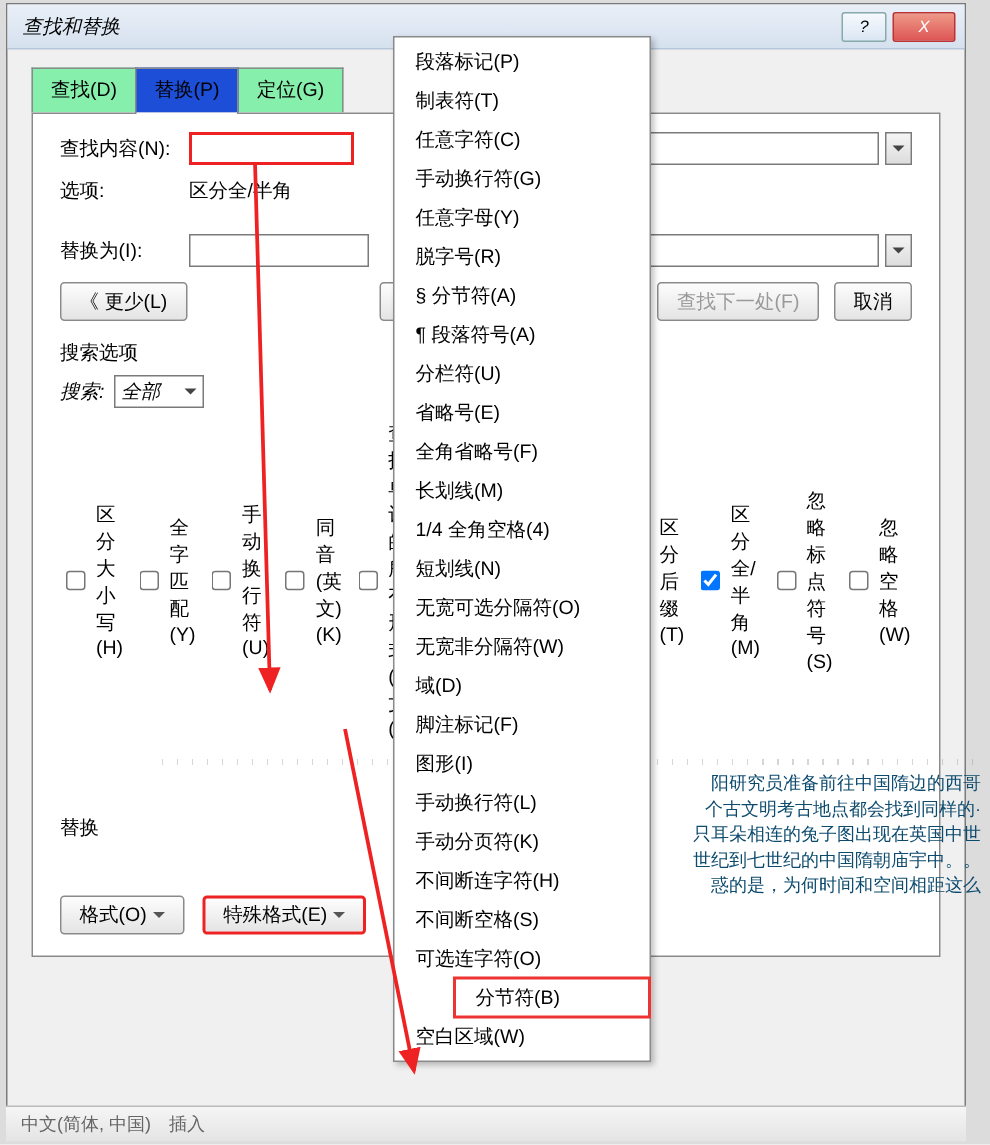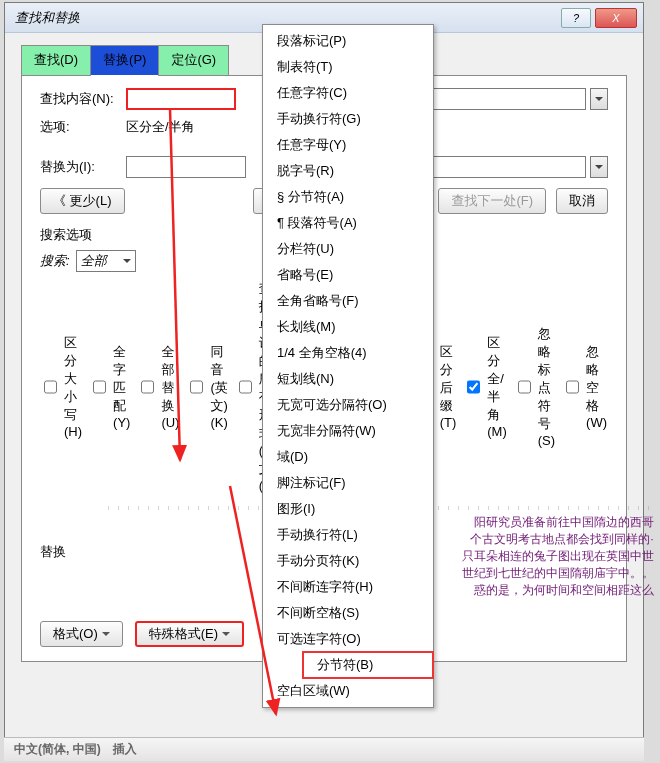--- a/index.html
+++ b/index.html
@@ -54,40 +54,40 @@
   .opts { display:flex; gap:30px; }
   .col { display:flex; gap:6px; }
   .chk { display:flex; align-items:center; gap:4px; font-size:13px; }
   .chk input { width:14px; height:14px; }
 
   .selectwrap { display:flex; align-items:center; gap:6px; margin-bottom:8px;font-style:italic; }
   .sel { height:22px; border:1px solid #7a7a7a; width:60px; display:flex;
     align-items:center; justify-content:space-between; padding:0 4px; background:#fff; }
   .sel .caret { border:4px solid transparent; border-top-color:#444; margin-top:3px; }
 
-  .bottomrow { display:flex; align-items:center; gap:12px; margin-top:60px; }
+  .bottomrow { display:flex; align-items:center; gap:12px; margin-top:36px; }
 
   .menu {
     position:absolute; left:262px; top:24px; width:172px;
     background:#fff; border:1px solid #8a8a8a;
     box-shadow:2px 2px 4px rgba(0,0,0,.25); z-index:10;
     padding:3px 0; font-size:13px; max-height:732px; overflow:visible;
   }
   .menu .mi { padding:4px 14px; white-space:nowrap; }
   .menu .mi.target { outline:2px solid #e33; outline-offset:-1px;margin-left:40px; }
 
   .arrow { pointer-events:none; position:absolute; z-index:20; }
   .arrow svg { overflow:visible; }
 
   .bgdoc { position:absolute; left:108px; top:514px; right:6px; font-size:12px;
-    color:#701a75; line-height:17px; }
+    color:#0c4a6e; line-height:17px; }
   .statusbar { position:absolute; left:4px; bottom:2px; height:24px;
     display:flex; align-items:center; font-size:12px; color:#666; gap:12px;
     background:linear-gradient(#f5f5f5,#e4e4e4); padding:0 10px;
-    border-top:1px solid #bbb; width:640px;font-weight:bold; }
+    border-top:1px solid #bbb; width:640px; }
 
   .ruler { position:absolute; left:108px; top:506px; right:6px; height:4px;
     background:repeating-linear-gradient(90deg,#888 0 1px,transparent 1px 10px); opacity:.35; }
 </style>
 </head>
 <body>
 
 <div class="dialog">
 
   <div class="titlebar">
@@ -151,21 +151,21 @@
           <label class="chk">
             <input type="checkbox" style="">
             <span>区分大小写(H)</span>
           </label>
           <label class="chk">
             <input type="checkbox" style="">
             <span>全字匹配(Y)</span>
           </label>
           <label class="chk">
             <input type="checkbox" style="">
-            <span>全部替换(U)</span>
+            <span>手动换行符(U)</span>
           </label>
           <label class="chk">
             <input type="checkbox" style="">
             <span>同音(英文)(K)</span>
           </label>
           <label class="chk">
             <input type="checkbox" style="">
             <span>查找单词的所有形式(英文)(W)</span>
           </label>
         </div>

